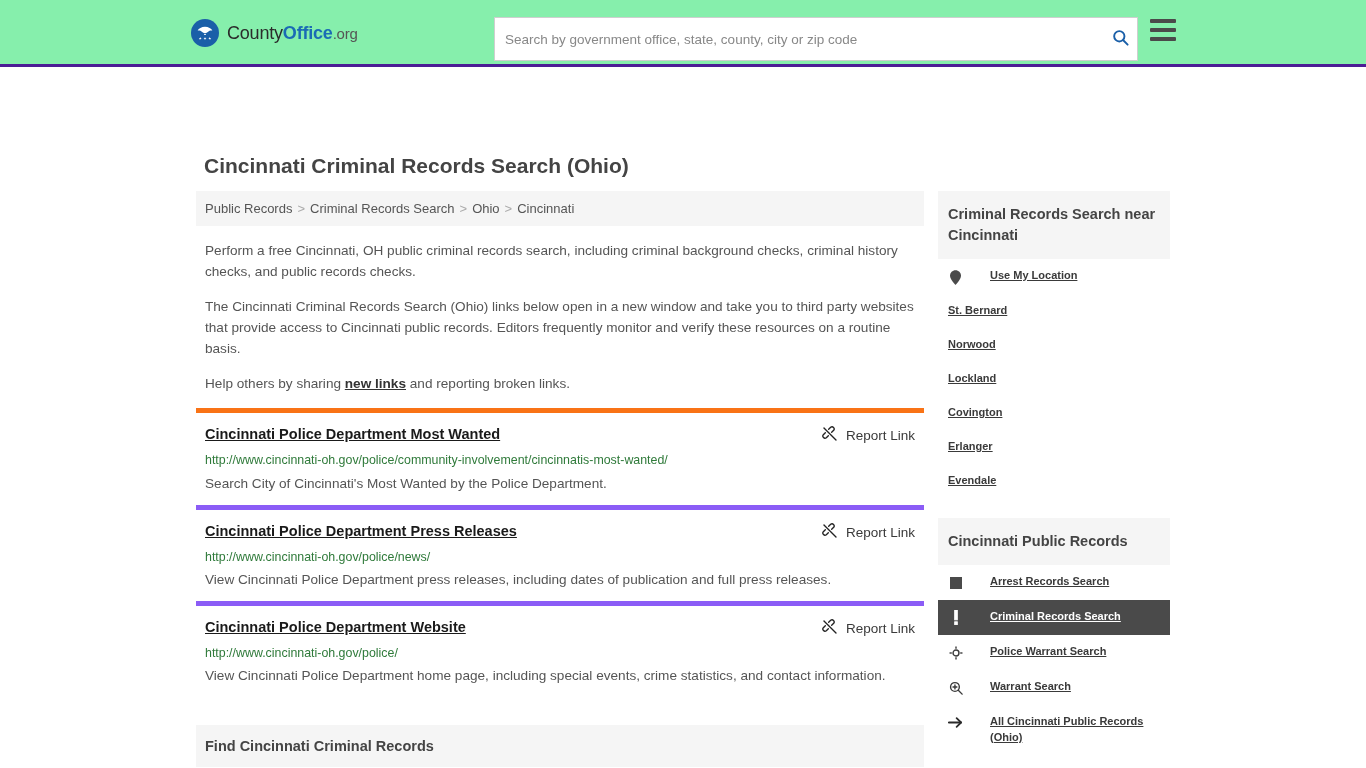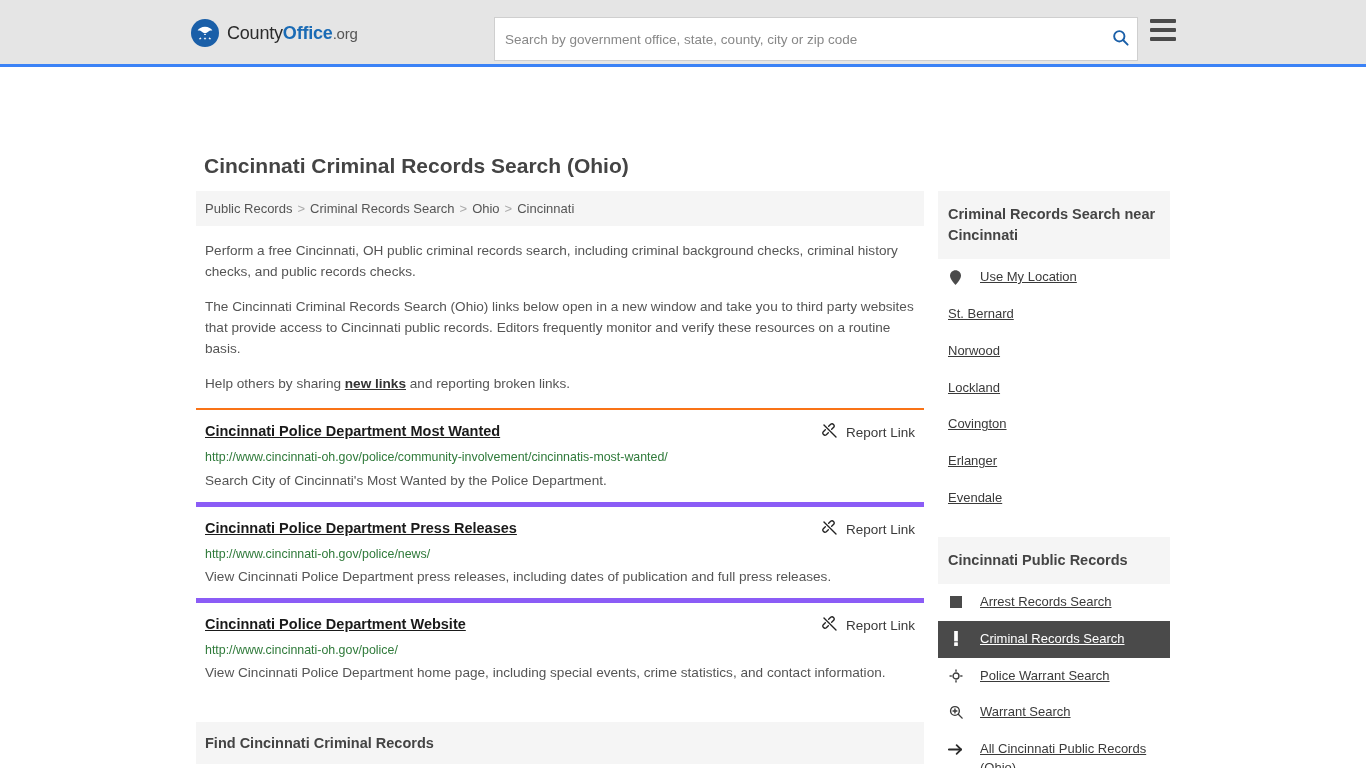--- a/index.html
+++ b/index.html
@@ -8,22 +8,22 @@
     width: 1366px; height: 768px;
     background: #ffffff;
     font-family: "Liberation Sans", sans-serif;
     overflow: hidden;
   }
 
   
   .site-header {
     position: relative;
     height: 67px;
-    background: #e5e5e5;
-    border-bottom: 3px solid #3b82f6;
+    background: #86efac;
+    border-bottom: 3px solid #4c1d95;
   }
   .logo-wrap {
     position: absolute; left: 191px; top: 19px;
     display: flex; align-items: center; gap: 8px;
     text-decoration: none;
   }
   .logo-mark { width: 28px; height: 28px; display: block; }
   .logo-text {
     font-size: 18px; letter-spacing: -0.2px; color: #2b2b2b;
     font-family: "Liberation Sans", sans-serif;
@@ -90,21 +90,21 @@
     margin: 14px 0 0 0;
   }
   .intro p a { color: #333; text-decoration: underline; font-weight: 600; }
 
   .link-list { margin-top: 14px; }
   .link-item {
     border-top: 5px solid #8b5cf6;
     padding: 12px 9px 10px 9px;
     position: relative;
   }
-  .link-item:first-child { border-top: 2px solid #f97316; }
+  .link-item:first-child { border-top: 5px solid #f97316; }
   .link-row { display: flex; align-items: flex-start; justify-content: space-between; }
   .link-title {
     font-size: 14.5px; font-weight: 700; color: #1a1a1a;
     text-decoration: underline; cursor: pointer;
     line-height: 1.3;
   }
   .report-link {
     display: flex; align-items: center; gap: 8px;
     font-size: 13.5px; color: #3a3a3a; cursor: pointer;
     white-space: nowrap; padding-top: 1px;
@@ -131,23 +131,24 @@
     width: 232px;
   }
   .side-head {
     background: #f5f5f5;
     padding: 13px 10px;
     font-size: 14.5px; font-weight: 700; color: #444;
     line-height: 1.45;
   }
   .side-list { padding: 0; margin: 0; list-style: none; }
   .side-row {
-    display: flex; align-items: flex-start; gap: 17px;
+    display: flex; align-items: flex-start; gap: 27px;
     padding: 9px 10px;
-    font-size: 13px;
+    font-size: 11px;
+    font-weight: bold;
   }
   .side-row a {
     color: #3a3a3a; text-decoration: underline;
     line-height: 1.45;
   }
   .side-row .ico {
     width: 15px; min-width: 15px; height: 16px;
     display: flex; align-items: center; justify-content: center;
     margin-top: 1px;
   }

